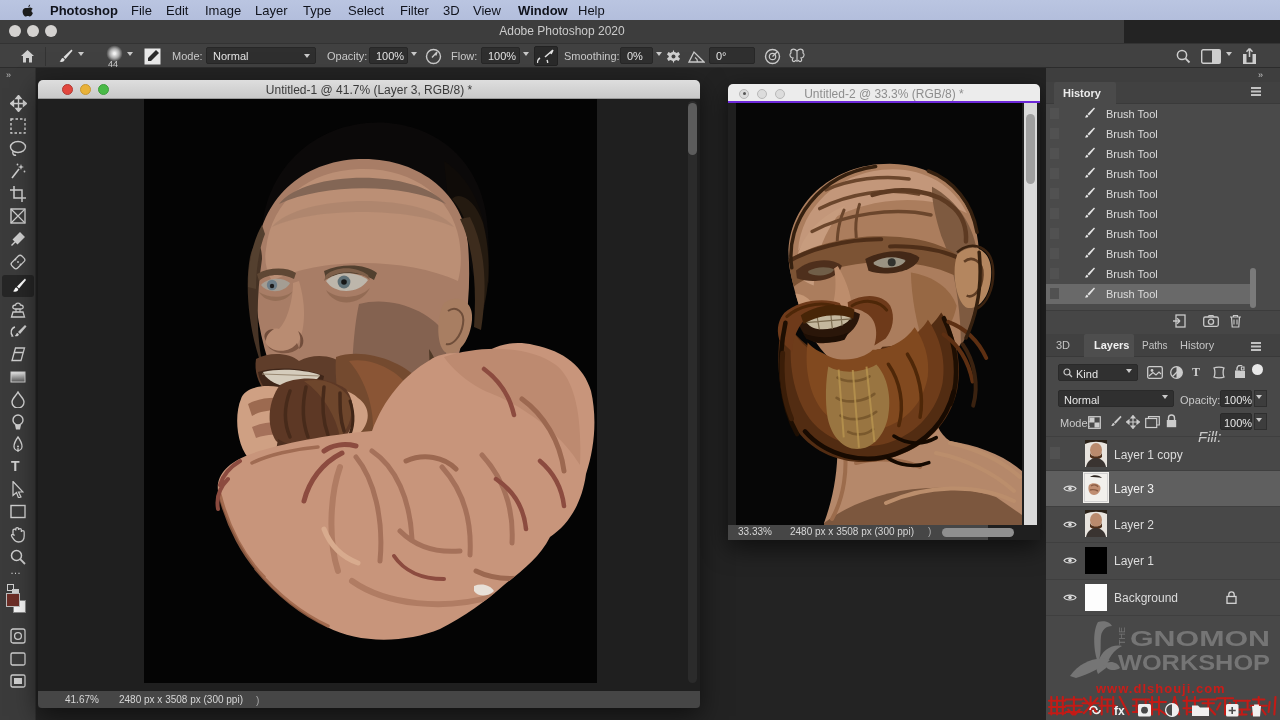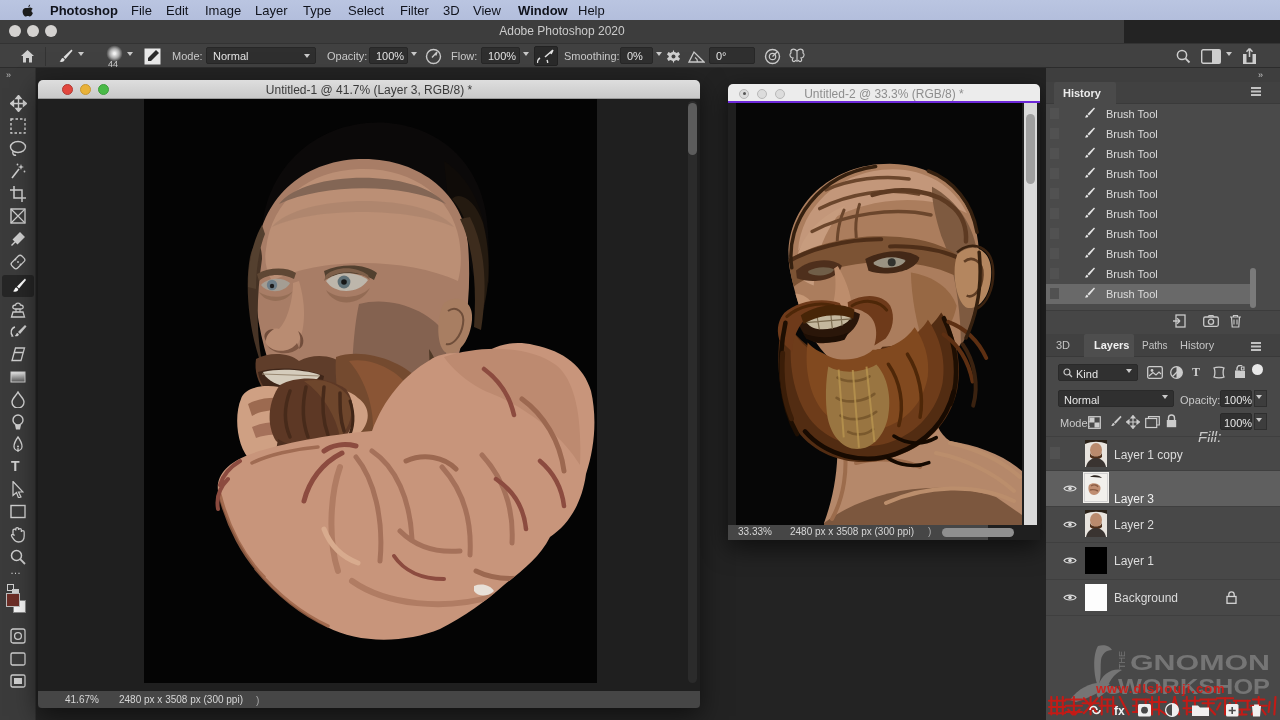--- a/index.html
+++ b/index.html
@@ -624,21 +624,21 @@
       <path d="M1 4.5 C3 1.2 11 1.2 13 4.5 C11 7.8 3 7.8 1 4.5 Z" fill="none" stroke="#dcdcdc" stroke-width="1.2"></path>
       <circle cx="7" cy="4.5" r="1.8" fill="#dcdcdc"></circle>
     </svg>
   <svg class="abs" style="left:37px; top:404px;" width="26" height="31" viewBox="0 0 26 31">
       <rect width="26" height="31" fill="#f2f0ec"></rect>
       <rect x="1.5" y="1.5" width="23" height="28" fill="none" stroke="#c9c9c9" stroke-width="0.8"></rect>
       <path d="M7 5 C10 2 17 3 19 6 C16 5 10 5 7 5 Z" fill="#2e2620"></path>
       <path d="M6 13 C9 10 15 11 17 14 C19 18 15 23 11 23 C7 23 4 18 6 13 Z" fill="#c08e72"></path>
       <path d="M8 14 C11 12 14 13 15 15 M7 18 C10 17 13 18 15 19" stroke="#8a5c44" stroke-width="1.4" fill="none"></path>
     </svg>
-  <div class="abs" style="left:68px; top:414px; color:#eeeeee; font-size:12px;margin-top:10px;">Layer 3</div>
+  <div class="abs" style="left:68px; top:414px; color:#eeeeee; font-size:12px;">Layer 3</div>
   <svg class="abs" style="left:17px; top:452px;" width="14" height="9" viewBox="0 0 14 9">
       <path d="M1 4.5 C3 1.2 11 1.2 13 4.5 C11 7.8 3 7.8 1 4.5 Z" fill="none" stroke="#dcdcdc" stroke-width="1.2"></path>
       <circle cx="7" cy="4.5" r="1.8" fill="#dcdcdc"></circle>
     </svg>
   <svg class="abs" style="left:39px; top:442px;" width="22" height="27" viewBox="0 0 22 27">
       <rect width="22" height="27" fill="#e8e4de"></rect>
       <path d="M0 0 H22 V4 C15 1 7 1 0 4 Z" fill="#2a2118"></path>
       <ellipse cx="11" cy="10" rx="6" ry="7" fill="#b98a6d"></ellipse>
       <path d="M5 12 C5 18 17 18 17 12 L17 17 C14 20 8 20 5 17 Z" fill="#4e2f1a"></path>
       <path d="M1 27 C2 21 7 18 11 18 C15 18 20 21 21 27 Z" fill="#3a3431"></path>
@@ -659,21 +659,21 @@
   <svg class="abs" style="left:180px; top:523px;" width="11" height="13" viewBox="0 0 11 13">
       <rect x="1" y="5.5" width="9" height="6.8" fill="none" stroke="#d6d6d6" stroke-width="1.3"></rect>
       <path d="M2.8 5.5 V3.6 A2.7 2.7 0 0 1 8.2 3.6 V5.5" fill="none" stroke="#d6d6d6" stroke-width="1.3"></path>
     </svg>
   <div class="abs" style="left:0; top:368px; width:234px; height:1px; background:#3f3f3f;"></div>
   <div class="abs" style="left:0; top:402px; width:234px; height:1px; background:#3f3f3f;"></div>
   <div class="abs" style="left:0; top:438px; width:234px; height:1px; background:#3f3f3f;"></div>
   <div class="abs" style="left:0; top:474px; width:234px; height:1px; background:#3f3f3f;"></div>
   <div class="abs" style="left:0; top:511px; width:234px; height:1px; background:#3f3f3f;"></div>
   <div class="abs" style="left:0; top:547px; width:234px; height:1px; background:#3f3f3f;"></div>
-  <div class="abs" style="left:22px; top:576px; width:212px; height:60px; opacity:0.55;text-decoration:underline;">
+  <div class="abs" style="left:22px; top:552px; width:212px; height:60px; opacity:0.55;text-decoration:underline;">
     <svg class="abs" style="left:0; top:0;" width="204" height="60" viewBox="0 0 204 60">
       <g fill="#9a9a9a">
         <path d="M30 2 C36 0 42 2 44 6 C38 6 34 10 33 16 C32 24 34 34 30 42 C26 34 24 12 30 2 Z"></path>
         <path d="M30 42 C34 30 44 24 54 26 C46 30 40 38 38 48 L30 54 C28 50 28 46 30 42 Z"></path>
         <path d="M2 56 C12 42 28 36 42 40 C34 48 20 54 8 58 Z"></path>
         <path d="M36 44 C42 40 50 42 52 48 C46 52 38 50 36 44 Z"></path>
       </g>
       <text x="53" y="21" font-family="Liberation Sans" font-size="9" fill="#9a9a9a" transform="rotate(-90 57 21)">THE</text>
       <text x="62" y="26" font-family="Liberation Sans" font-size="22" font-weight="bold" fill="#9a9a9a" textLength="140" lengthAdjust="spacingAndGlyphs">GNOMON</text>
       <text x="50" y="50" font-family="Liberation Sans" font-size="22" font-weight="bold" fill="#9a9a9a" textLength="152" lengthAdjust="spacingAndGlyphs">WORKSHOP</text>

